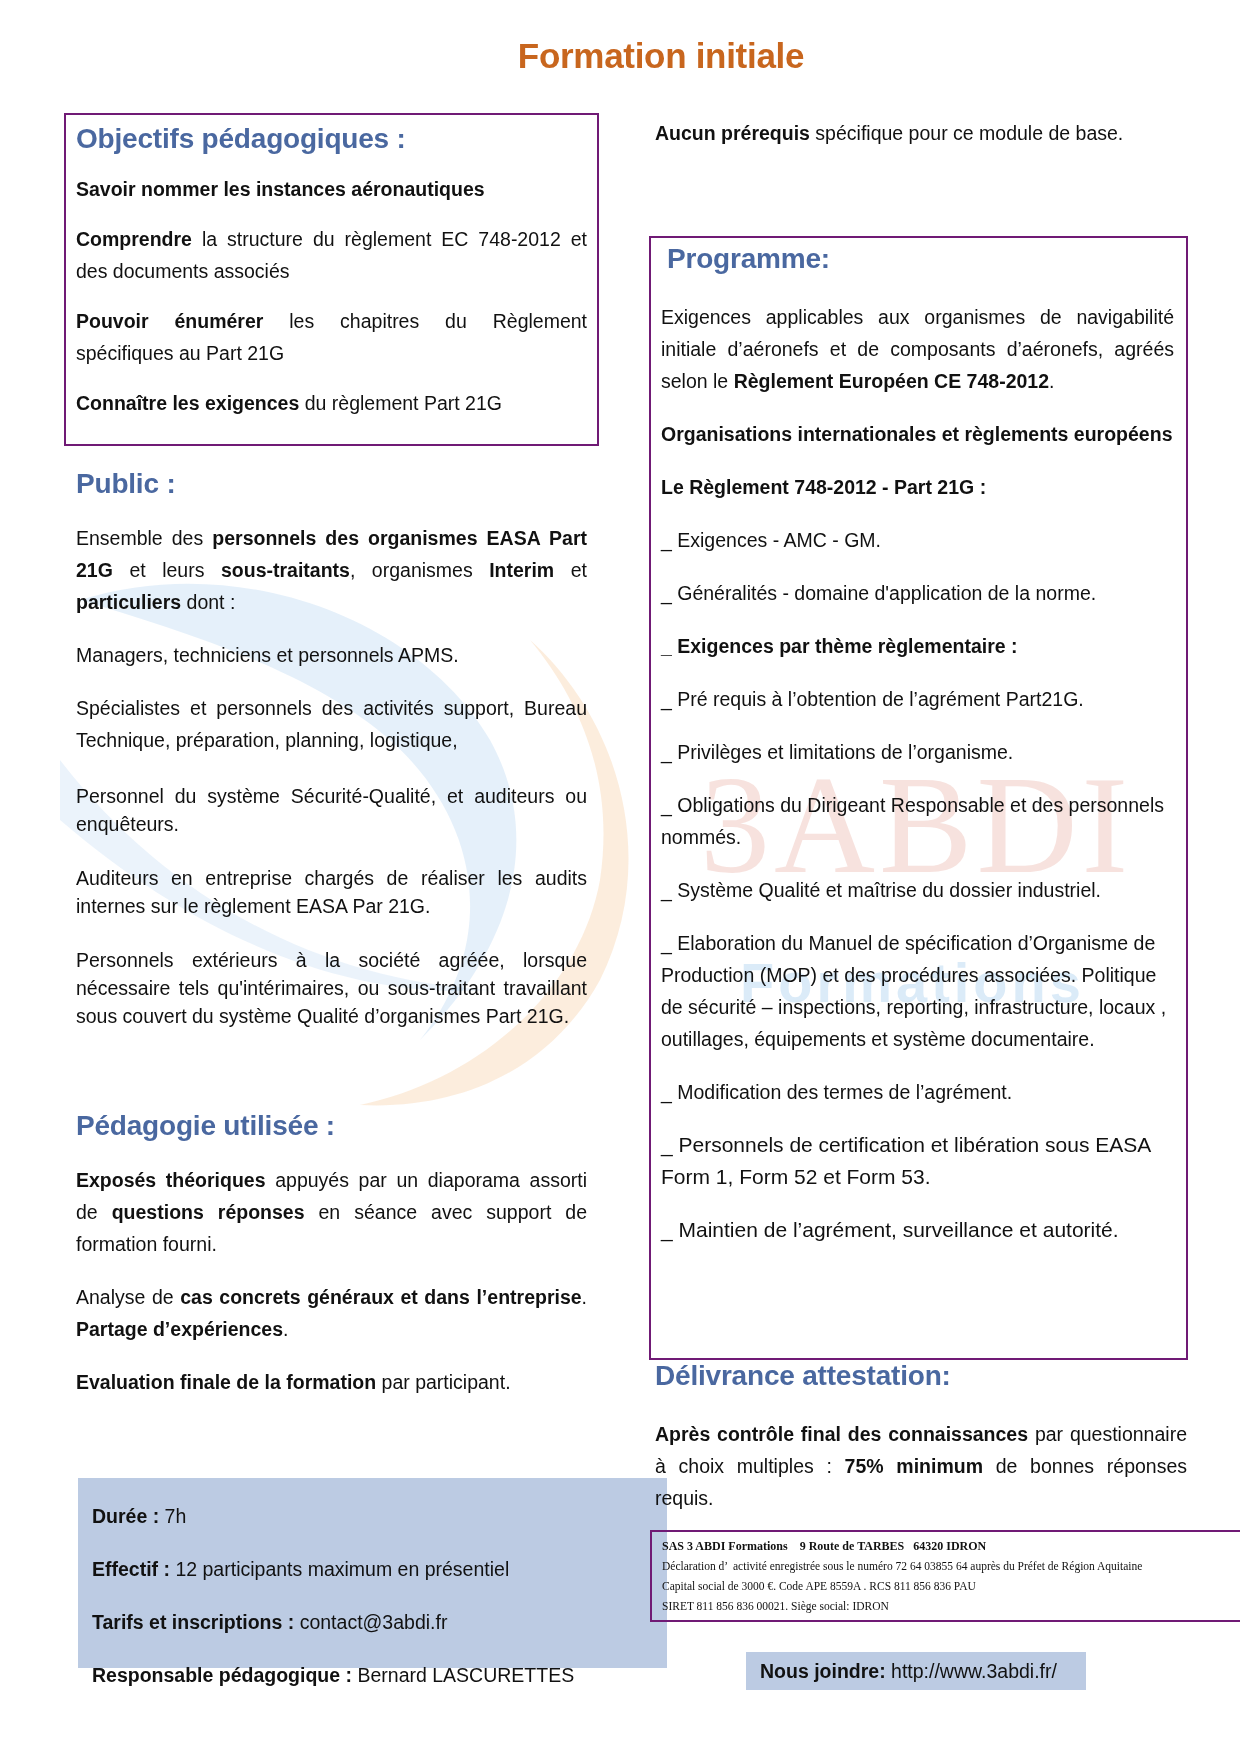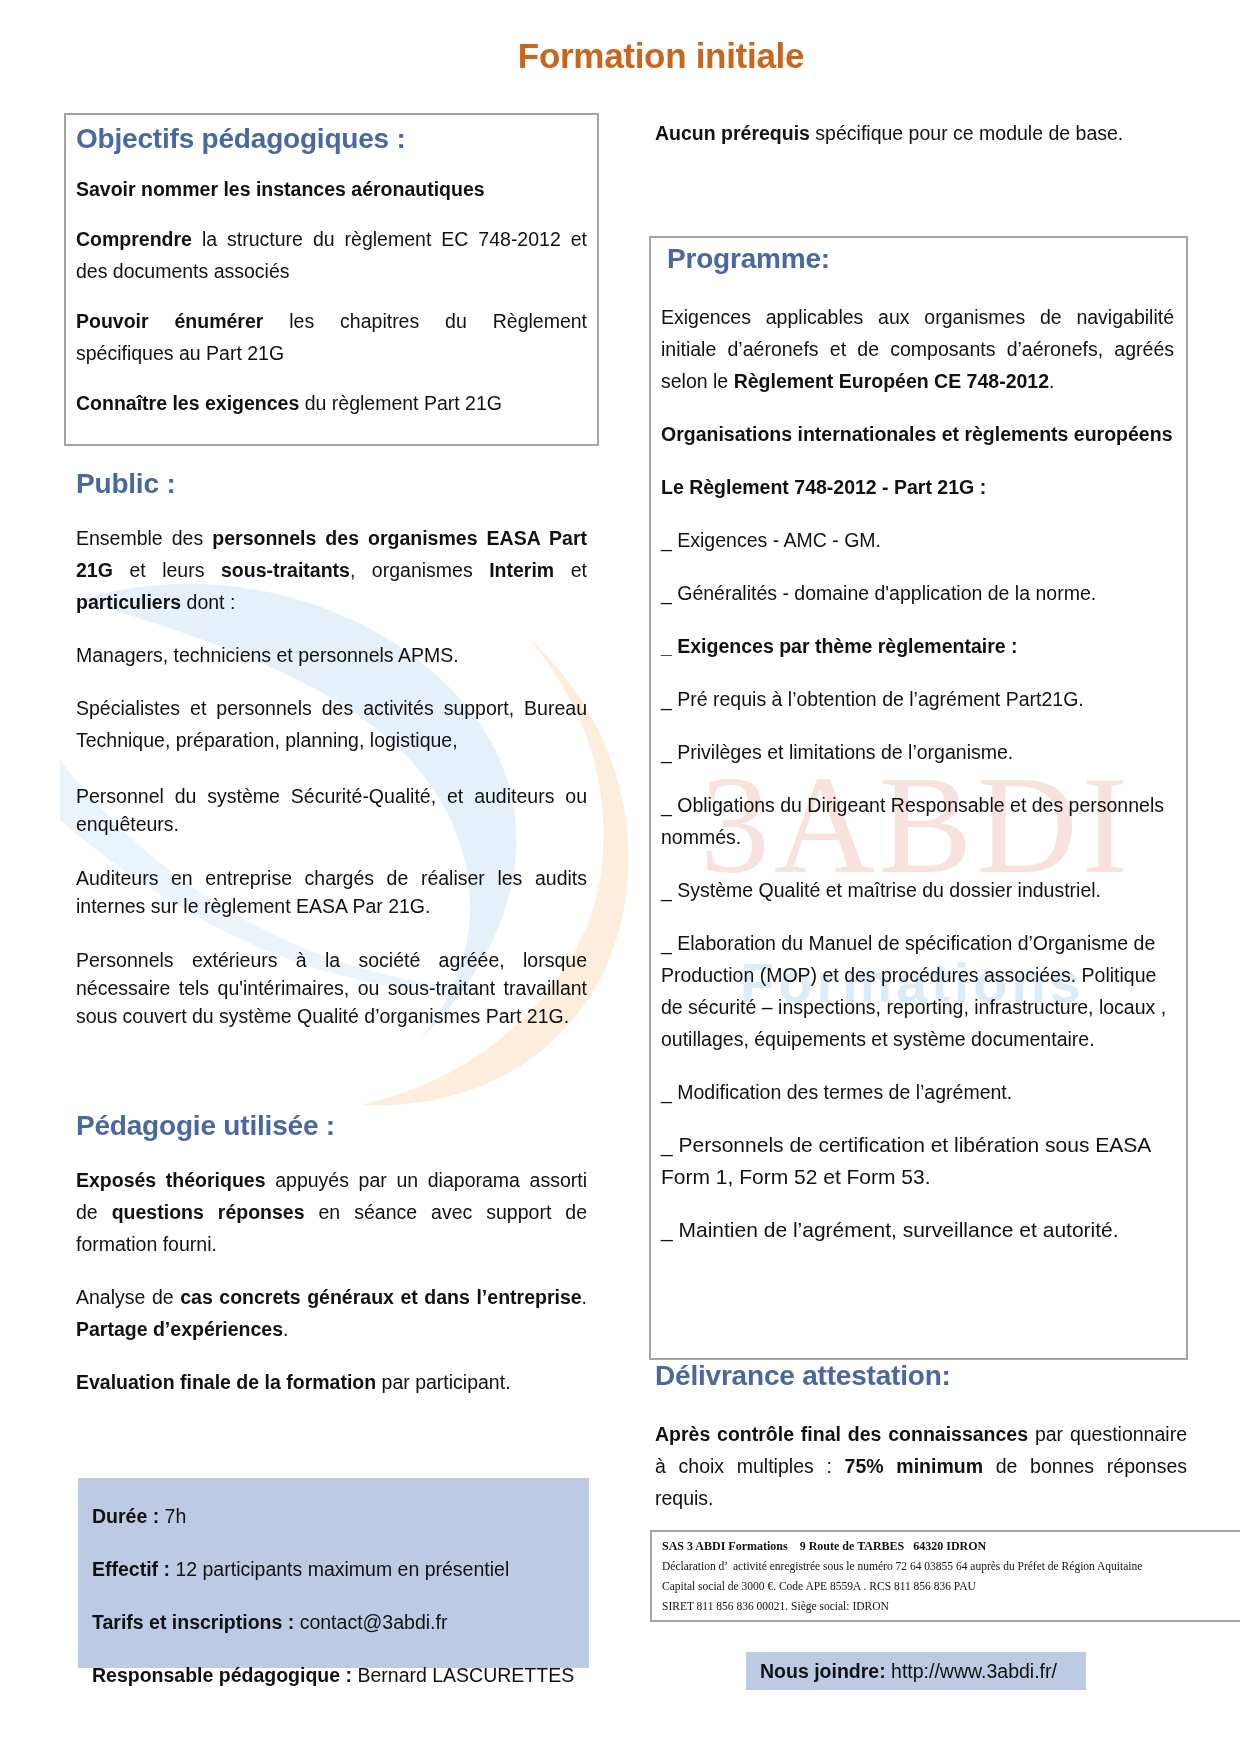--- a/index.html
+++ b/index.html
@@ -4,28 +4,28 @@
 <style>
   html, body { margin:0; padding:0; background:#ffffff; }
   body { width:1240px; height:1753px; position:relative; overflow:hidden;
          font-family:"Liberation Sans", "DejaVu Sans", sans-serif; color:#111; }
   .abs { position:absolute; }
   .title { left:0; width:1322px; top:36px; text-align:center; color:#c8661e;
            font-weight:bold; font-size:35px; letter-spacing:-0.3px; }
   .h { color:#4a68a0; font-weight:bold; font-size:28px; letter-spacing:-0.2px; margin:0; }
   .p { font-size:19.5px; line-height:32px; margin:0; text-align:justify; }
   .p b { font-weight:bold; }
-  .box { border:2px solid #a3a3a3; box-sizing:border-box; }
+  .box { border:2px solid #701a75; box-sizing:border-box; }
   
   .wm { pointer-events:none; }
   .wm-3abdi { left:700px; top:755px; font-family:"Liberation Serif", serif; font-size:140px;
               color:rgba(210,95,70,0.18); letter-spacing:4px; line-height:1; }
   .wm-form { left:740px; top:955px; font-family:"Liberation Sans", sans-serif; font-weight:bold;
              font-size:56px; color:rgba(90,165,225,0.22); letter-spacing:4px; line-height:1; }
-  .info { left:78px; top:1478px; width:511px; height:190px; background:#bccbe3; padding:12px 14px; box-sizing:border-box; }
+  .info { left:78px; top:1478px; width:589px; height:190px; background:#bccbe3; padding:12px 14px; box-sizing:border-box; }
   .info .p { text-align:left; line-height:53px; font-size:19.5px; }
   .legal { left:650px; top:1530px; width:625px; height:92px; padding:4px 10px; font-family:"Liberation Serif", serif; font-size:11.5px; line-height:20px; color:#111; }
   .legal .l1 { font-weight:bold; font-size:12px; }
   .contact { left:746px; top:1652px; width:340px; height:38px; background:#bccbe3; padding:0 14px; box-sizing:border-box; line-height:38px; font-size:19.5px; }
 </style>
 </head>
 <body>
 
 <svg class="abs wm" style="left:60px;top:560px" width="620" height="560" viewBox="0 0 620 560">
   <path d="M20 40 C 180 -10, 360 60, 430 180 C 480 270, 460 380, 360 480 C 440 380, 420 260, 330 180 C 250 110, 120 70, 20 40 Z" fill="rgba(110,170,230,0.18)"></path>

